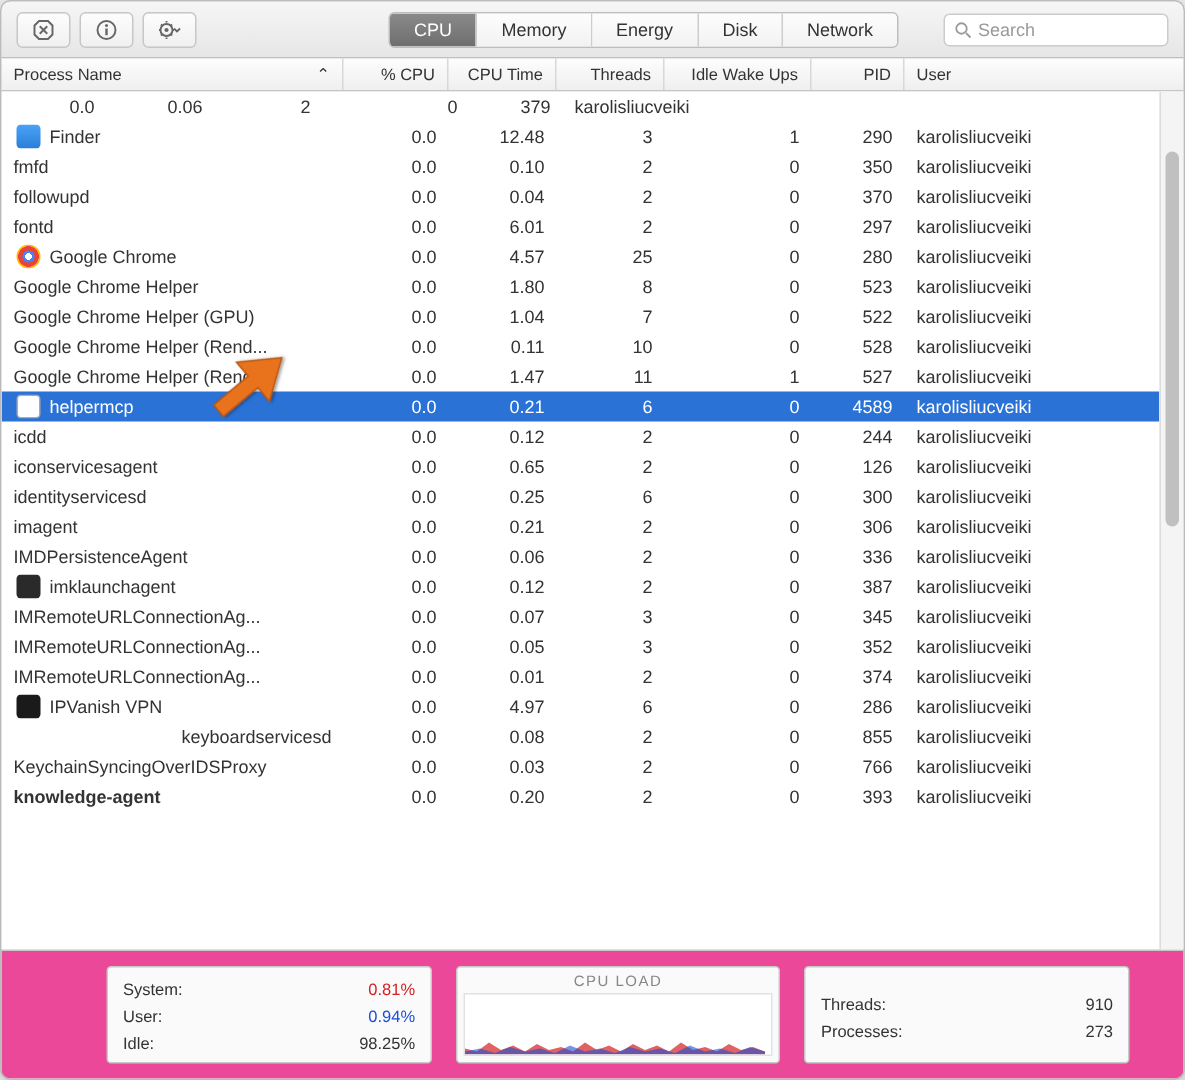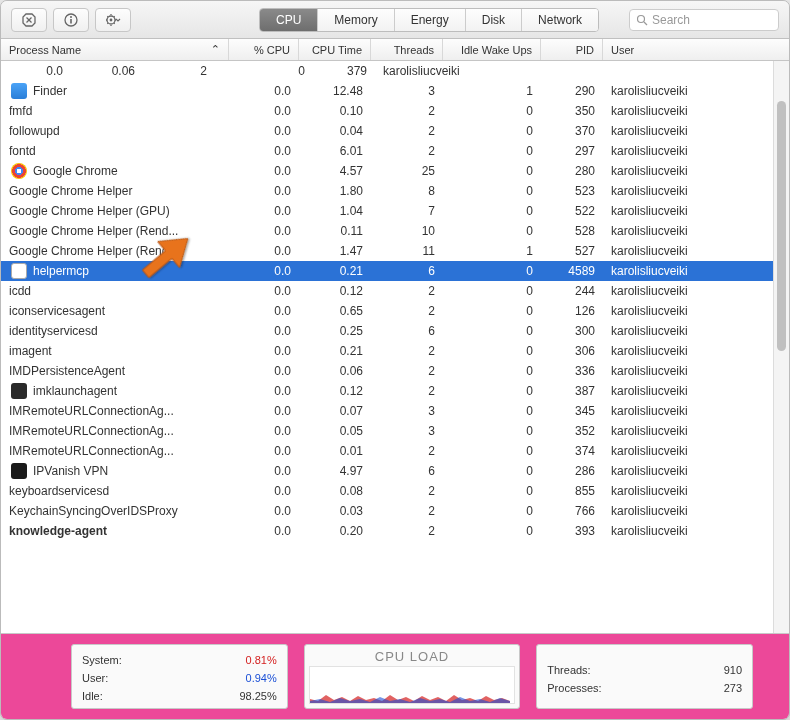--- a/index.html
+++ b/index.html
@@ -39,21 +39,21 @@
     .ic.chrome { background: radial-gradient(circle at 50% 50%, #fff 20%, #4285f4 21% 35%, #ea4335 36% 60%, #fbbc05 61% 80%, #34a853 81%); border-radius:50%; }
     .ic.doc { background: #fff; border: 1px solid #aaa; }
     .ic.term { background: #2a2a2a; }
     .ic.ipv { background: #1a1a1a; }
     .bottom { height: 86px; background: #ec4899; border-top: 1px solid #c8c8c8; display: flex; padding: 10px 36px 10px 70px; gap: 16px; }
     .panel { border: 1px solid #c8c8c8; background: #fafafa; border-radius: 3px; }
     .panel.stats { width: 220px; padding: 6px 10px; font-size: 11px; }
     .srow { display: flex; justify-content: space-between; line-height: 18px; }
     .srow .sys { color: #d42020; } .srow .usr { color: #1a4fd6; }
     .panel.graph { width: 220px; display: flex; flex-direction: column; align-items: center; padding: 4px; }
-    .gt { font-size: 13px; color: #888; letter-spacing: 1px; margin-bottom: 2px; }
+    .gt { font-size: 10px; color: #888; letter-spacing: 1px; margin-bottom: 2px; }
     .gcanvas { flex: 1; width: 100%; border: 1px solid #e2e2e2; position: relative; overflow: hidden; background: #fff; }
     .wave { position: absolute; bottom: 0; left: 0; right: 0; height: 18px; }
     .panel.meta { width: 220px; padding: 16px 10px; font-size: 11px; }
     .arrow { position: absolute; left: 120px; top: 165px; z-index: 50; pointer-events: none; }
     .tablewrap { position: relative; }
   </style>
 </head>
 <body>
 
 <div class="window">
@@ -342,21 +342,21 @@
             <span>IPVanish VPN</span>
           </div>
           <div class="cell right c-cpu" style="width: 70px;">0.0</div>
           <div class="cell right c-time" style="width: 72px;">4.97</div>
           <div class="cell right c-thr" style="width: 72px;">6</div>
           <div class="cell right c-wake" style="width: 98px;">0</div>
           <div class="cell right c-pid" style="width: 62px;">286</div>
           <div class="cell c-user" style="flex: 1 1 0%;">karolisliucveiki</div>
         </div>
         <div class="row">
-          <div class="cell pname" style="width: 228px;">
+          <div class="cell pname" style="width: 228px; justify-content: flex-end;">
             <span>keyboardservicesd</span>
           </div>
           <div class="cell right c-cpu" style="width: 70px;">0.0</div>
           <div class="cell right c-time" style="width: 72px;">0.08</div>
           <div class="cell right c-thr" style="width: 72px;">2</div>
           <div class="cell right c-wake" style="width: 98px;">0</div>
           <div class="cell right c-pid" style="width: 62px;">855</div>
           <div class="cell c-user" style="flex: 1 1 0%;">karolisliucveiki</div>
         </div>
         <div class="row">

